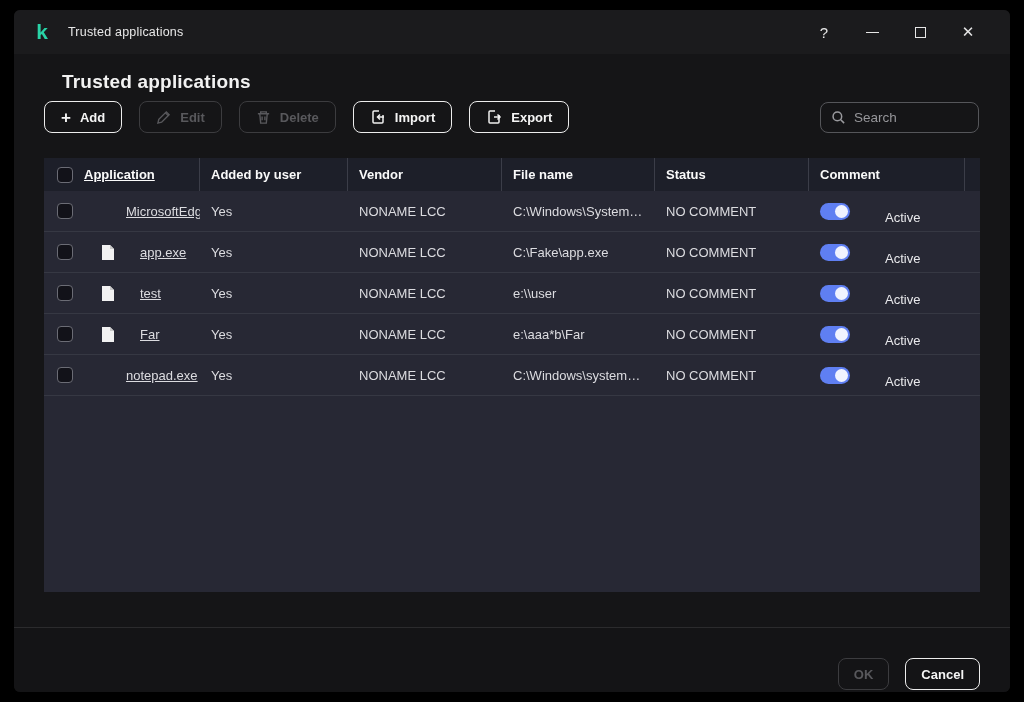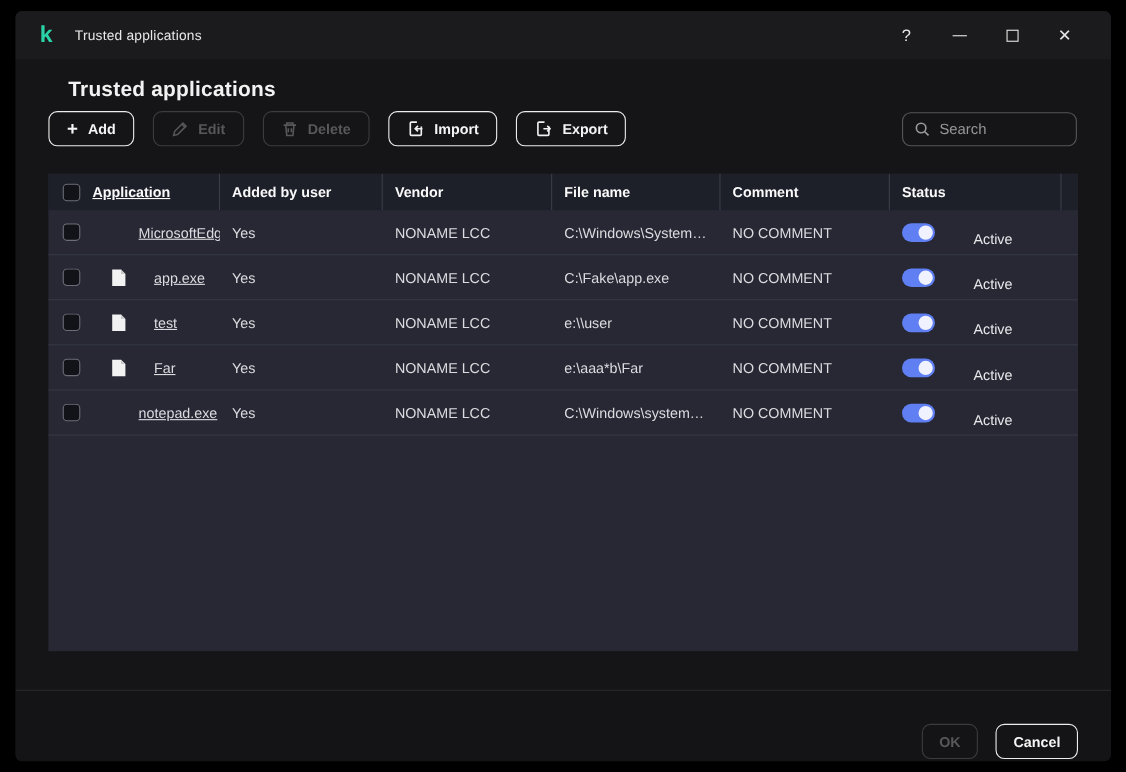--- a/index.html
+++ b/index.html
@@ -135,22 +135,22 @@
   <div class="table">
 
     <div class="tgrid thead">
       <div class="cell-app">
         <span class="chk"></span>
         <span>Application</span>
       </div>
       <div>Added by user</div>
       <div>Vendor</div>
       <div>File name</div>
+      <div>Status</div>
       <div>Comment</div>
-      <div>Status</div>
       <div></div>
     </div>
 
     <div class="tgrid trow">
       <div class="cell-app">
         <span class="chk"></span>
         <svg width="14" height="17" viewBox="0 0 14 17">
             <path d="M1 1h8l4 4v11H1z" fill="#f2f2f2"></path>
             <path d="M9 1v4h4" fill="#c9c9c9"></path>
           </svg>

